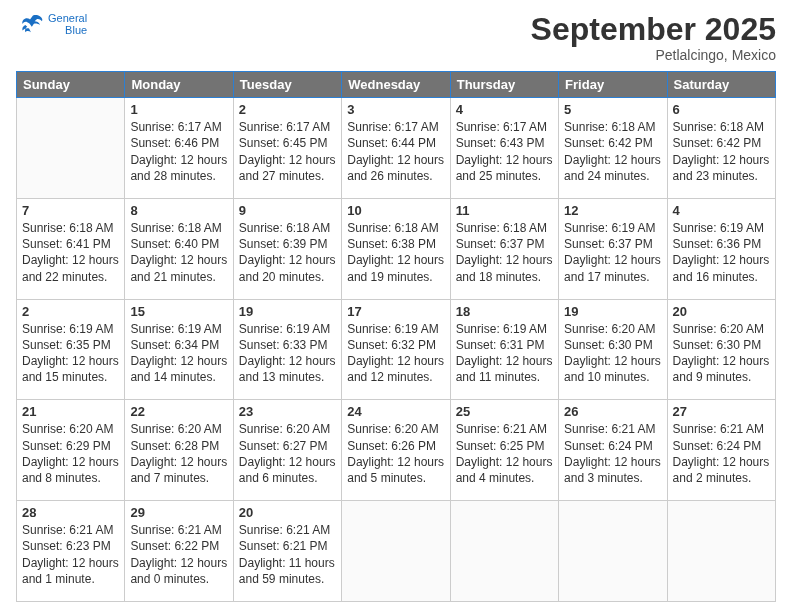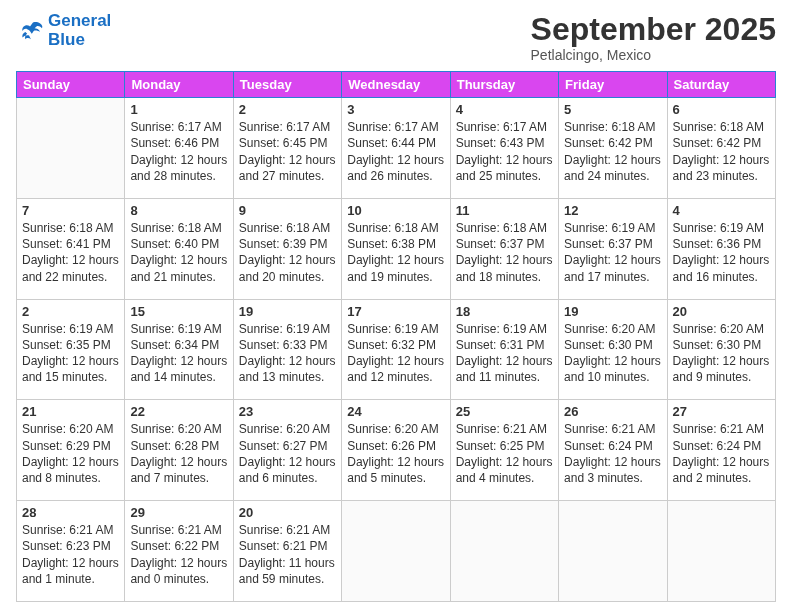--- a/index.html
+++ b/index.html
@@ -22,53 +22,54 @@
       justify-content: space-between;
       align-items: flex-start;
       margin-bottom: 8px;
     }
     .logo {
       display: flex;
       align-items: center;
       gap: 4px;
     }
     .logo-text {
-      font-size: 17px;
-      font-weight: bold;
+      font-size: 11px;
+      font-weight: normal;
       line-height: 1.1;
       color: #333;
+      text-align: right;
     }
     .logo-text span {
       color: #1a6fc4;
     }
     .logo-bird {
       width: 28px;
       height: 24px;
     }
     .title-block {
-      text-align: left;
+      text-align: right;
     }
     .month-title {
       font-size: 32px;
       font-weight: bold;
       color: #333;
       line-height: 1.1;
     }
     .location {
       font-size: 14px;
       color: #555;
     }
     .calendar {
       flex: 1;
       border-collapse: collapse;
       width: 100%;
       table-layout: fixed;
     }
     .calendar th {
-      background: #d946ef;
+      background: #737373;
       color: #fff;
       text-align: left;
       padding: 5px 6px;
       font-size: 13px;
       font-weight: bold;
       border: 1px solid #2b7fd4;
     }
     .calendar td {
       border: 1px solid #ccc;
       vertical-align: top;

